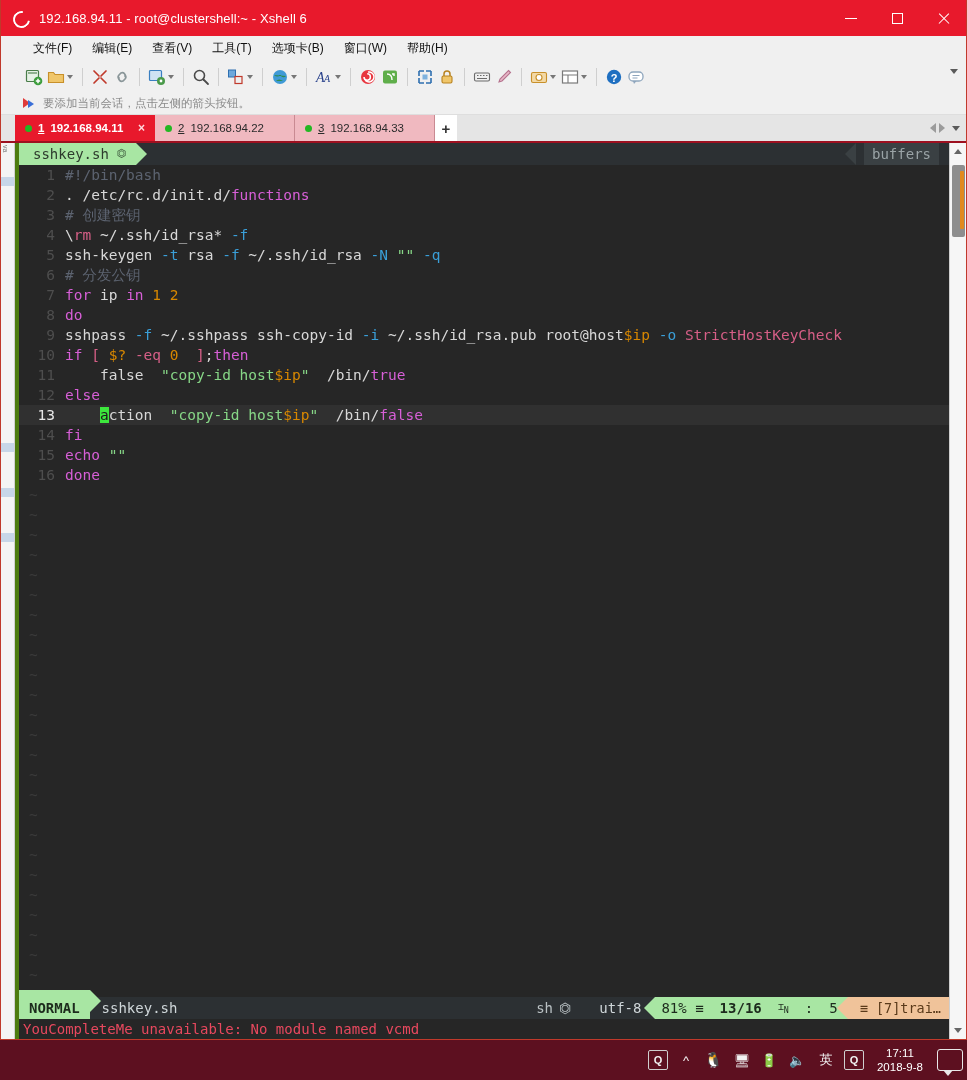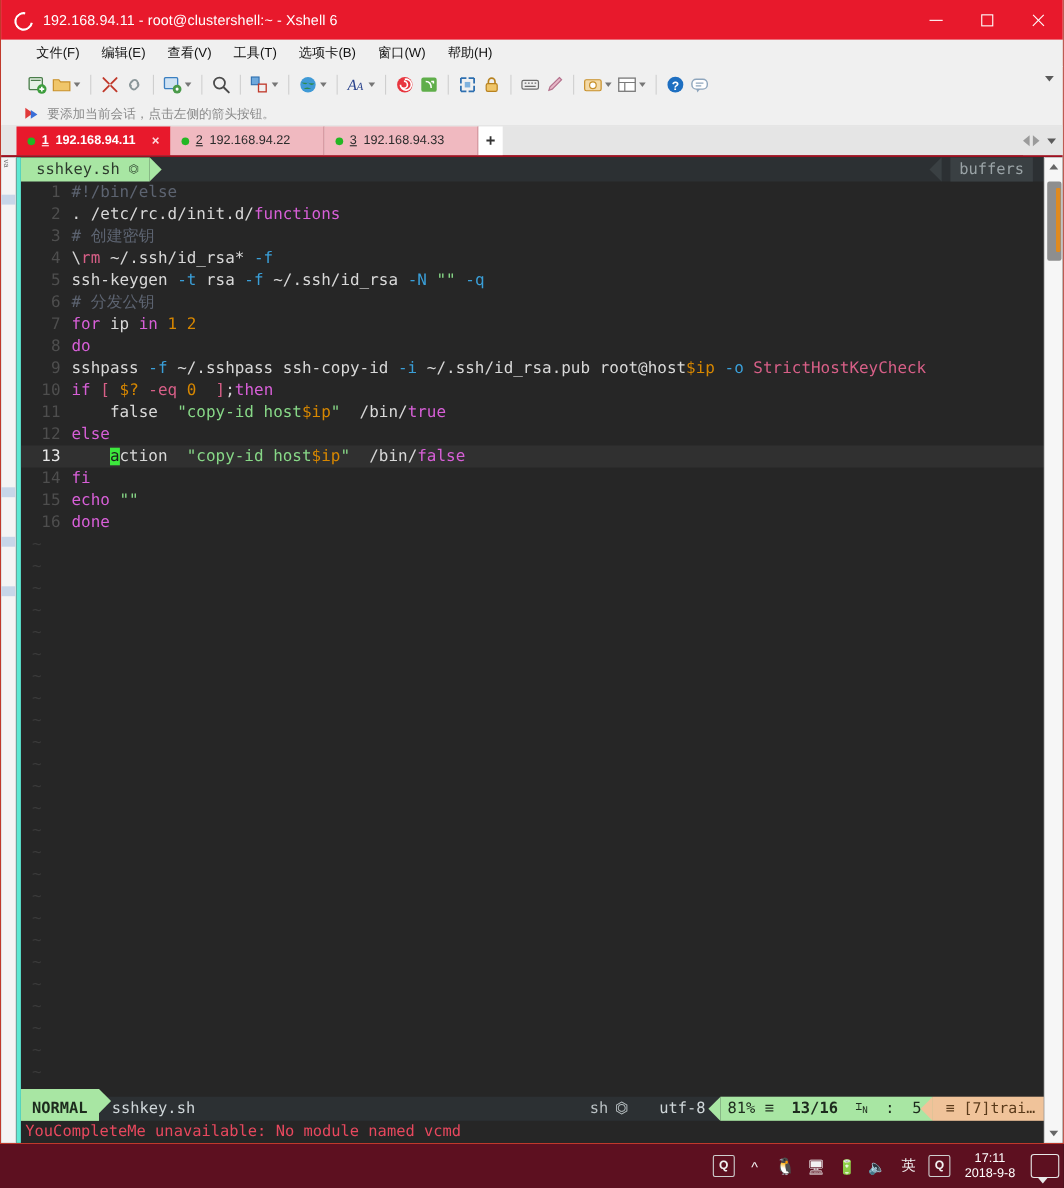--- a/index.html
+++ b/index.html
@@ -152,21 +152,21 @@
     position: absolute; top: 2px; left: 1px;
     font-size: 7px; color: #777; writing-mode: vertical-rl;
   }
   .ld-mark { position: absolute; left: 0; width: 14px; height: 9px; background: #c7d6e8; }
 
   .term {
     flex: 1; position: relative; overflow: hidden;
     background: #262626;
     font-family: "DejaVu Sans Mono", "Liberation Mono", monospace;
     font-size: 14.5px; line-height: 20px;
-    border-left: 4px solid #5eead4;
+    border-left: 4px solid #4d7c0f;
   }
 
   
   .vim-tabline {
     height: 22px; background: #2c3033; display: flex; align-items: center;
     position: relative;
   }
   .vtab {
     background: #a8e6a3; color: #2d3b2d; font-size: 14px;
     padding: 1px 10px 1px 14px; height: 22px; display: flex;
@@ -537,21 +537,21 @@
         <div class="vtab">
           <span>sshkey.sh</span>
           <span class="vtab-ico">⏣</span>
         </div>
         <div class="vim-buffers">
           <span class="buffers-bg">buffers</span>
         </div>
       </div>
 
       <div class="code" id="code">
-          <div class="cline"><span class="lnum">1</span><span class="ctext"><span class="s-cmt">#!/bin/else</span></span></div>
+          <div class="cline"><span class="lnum">1</span><span class="ctext"><span class="s-cmt">#!/bin/bash</span></span></div>
           <div class="cline"><span class="lnum">2</span><span class="ctext"><span class="s-cmd">. /etc/rc.d/init.d/</span><span class="s-fn">functions</span></span></div>
           <div class="cline"><span class="lnum">3</span><span class="ctext"><span class="s-cmt"># 创建密钥</span></span></div>
           <div class="cline"><span class="lnum">4</span><span class="ctext"><span class="s-cmd">\</span><span class="s-op">rm</span><span class="s-cmd"> ~/.ssh/id_rsa* </span><span class="s-flag">-f</span></span></div>
           <div class="cline"><span class="lnum">5</span><span class="ctext"><span class="s-cmd">ssh-keygen </span><span class="s-flag">-t</span><span class="s-cmd"> rsa </span><span class="s-flag">-f</span><span class="s-cmd"> ~/.ssh/id_rsa </span><span class="s-flag">-N</span><span class="s-cmd"> </span><span class="s-str">""</span><span class="s-cmd"> </span><span class="s-flag">-q</span></span></div>
           <div class="cline"><span class="lnum">6</span><span class="ctext"><span class="s-cmt"># 分发公钥</span></span></div>
           <div class="cline"><span class="lnum">7</span><span class="ctext"><span class="s-kw">for</span><span class="s-cmd"> ip </span><span class="s-kw">in</span><span class="s-cmd"> </span><span class="s-num">1</span><span class="s-cmd"> </span><span class="s-num">2</span></span></div>
           <div class="cline"><span class="lnum">8</span><span class="ctext"><span class="s-kw">do</span></span></div>
           <div class="cline"><span class="lnum">9</span><span class="ctext"><span class="s-cmd">sshpass </span><span class="s-flag">-f</span><span class="s-cmd"> ~/.sshpass ssh-copy-id </span><span class="s-flag">-i</span><span class="s-cmd"> ~/.ssh/id_rsa.pub root@host</span><span class="s-var">$ip</span><span class="s-cmd"> </span><span class="s-flag">-o</span><span class="s-cmd"> </span><span class="s-op">StrictHostKeyCheck</span></span></div>
           <div class="cline"><span class="lnum">10</span><span class="ctext"><span class="s-kw">if</span><span class="s-cmd"> </span><span class="s-op">[</span><span class="s-cmd"> </span><span class="s-var">$?</span><span class="s-cmd"> </span><span class="s-op">-eq</span><span class="s-cmd"> </span><span class="s-num">0</span><span class="s-cmd">  </span><span class="s-op">]</span><span class="s-cmd">;</span><span class="s-kw">then</span></span></div>
           <div class="cline"><span class="lnum">11</span><span class="ctext"><span class="s-cmd">    false  </span><span class="s-str">"copy-id host</span><span class="s-var">$ip</span><span class="s-str">"</span><span class="s-cmd">  /bin/</span><span class="s-kw">true</span></span></div>

